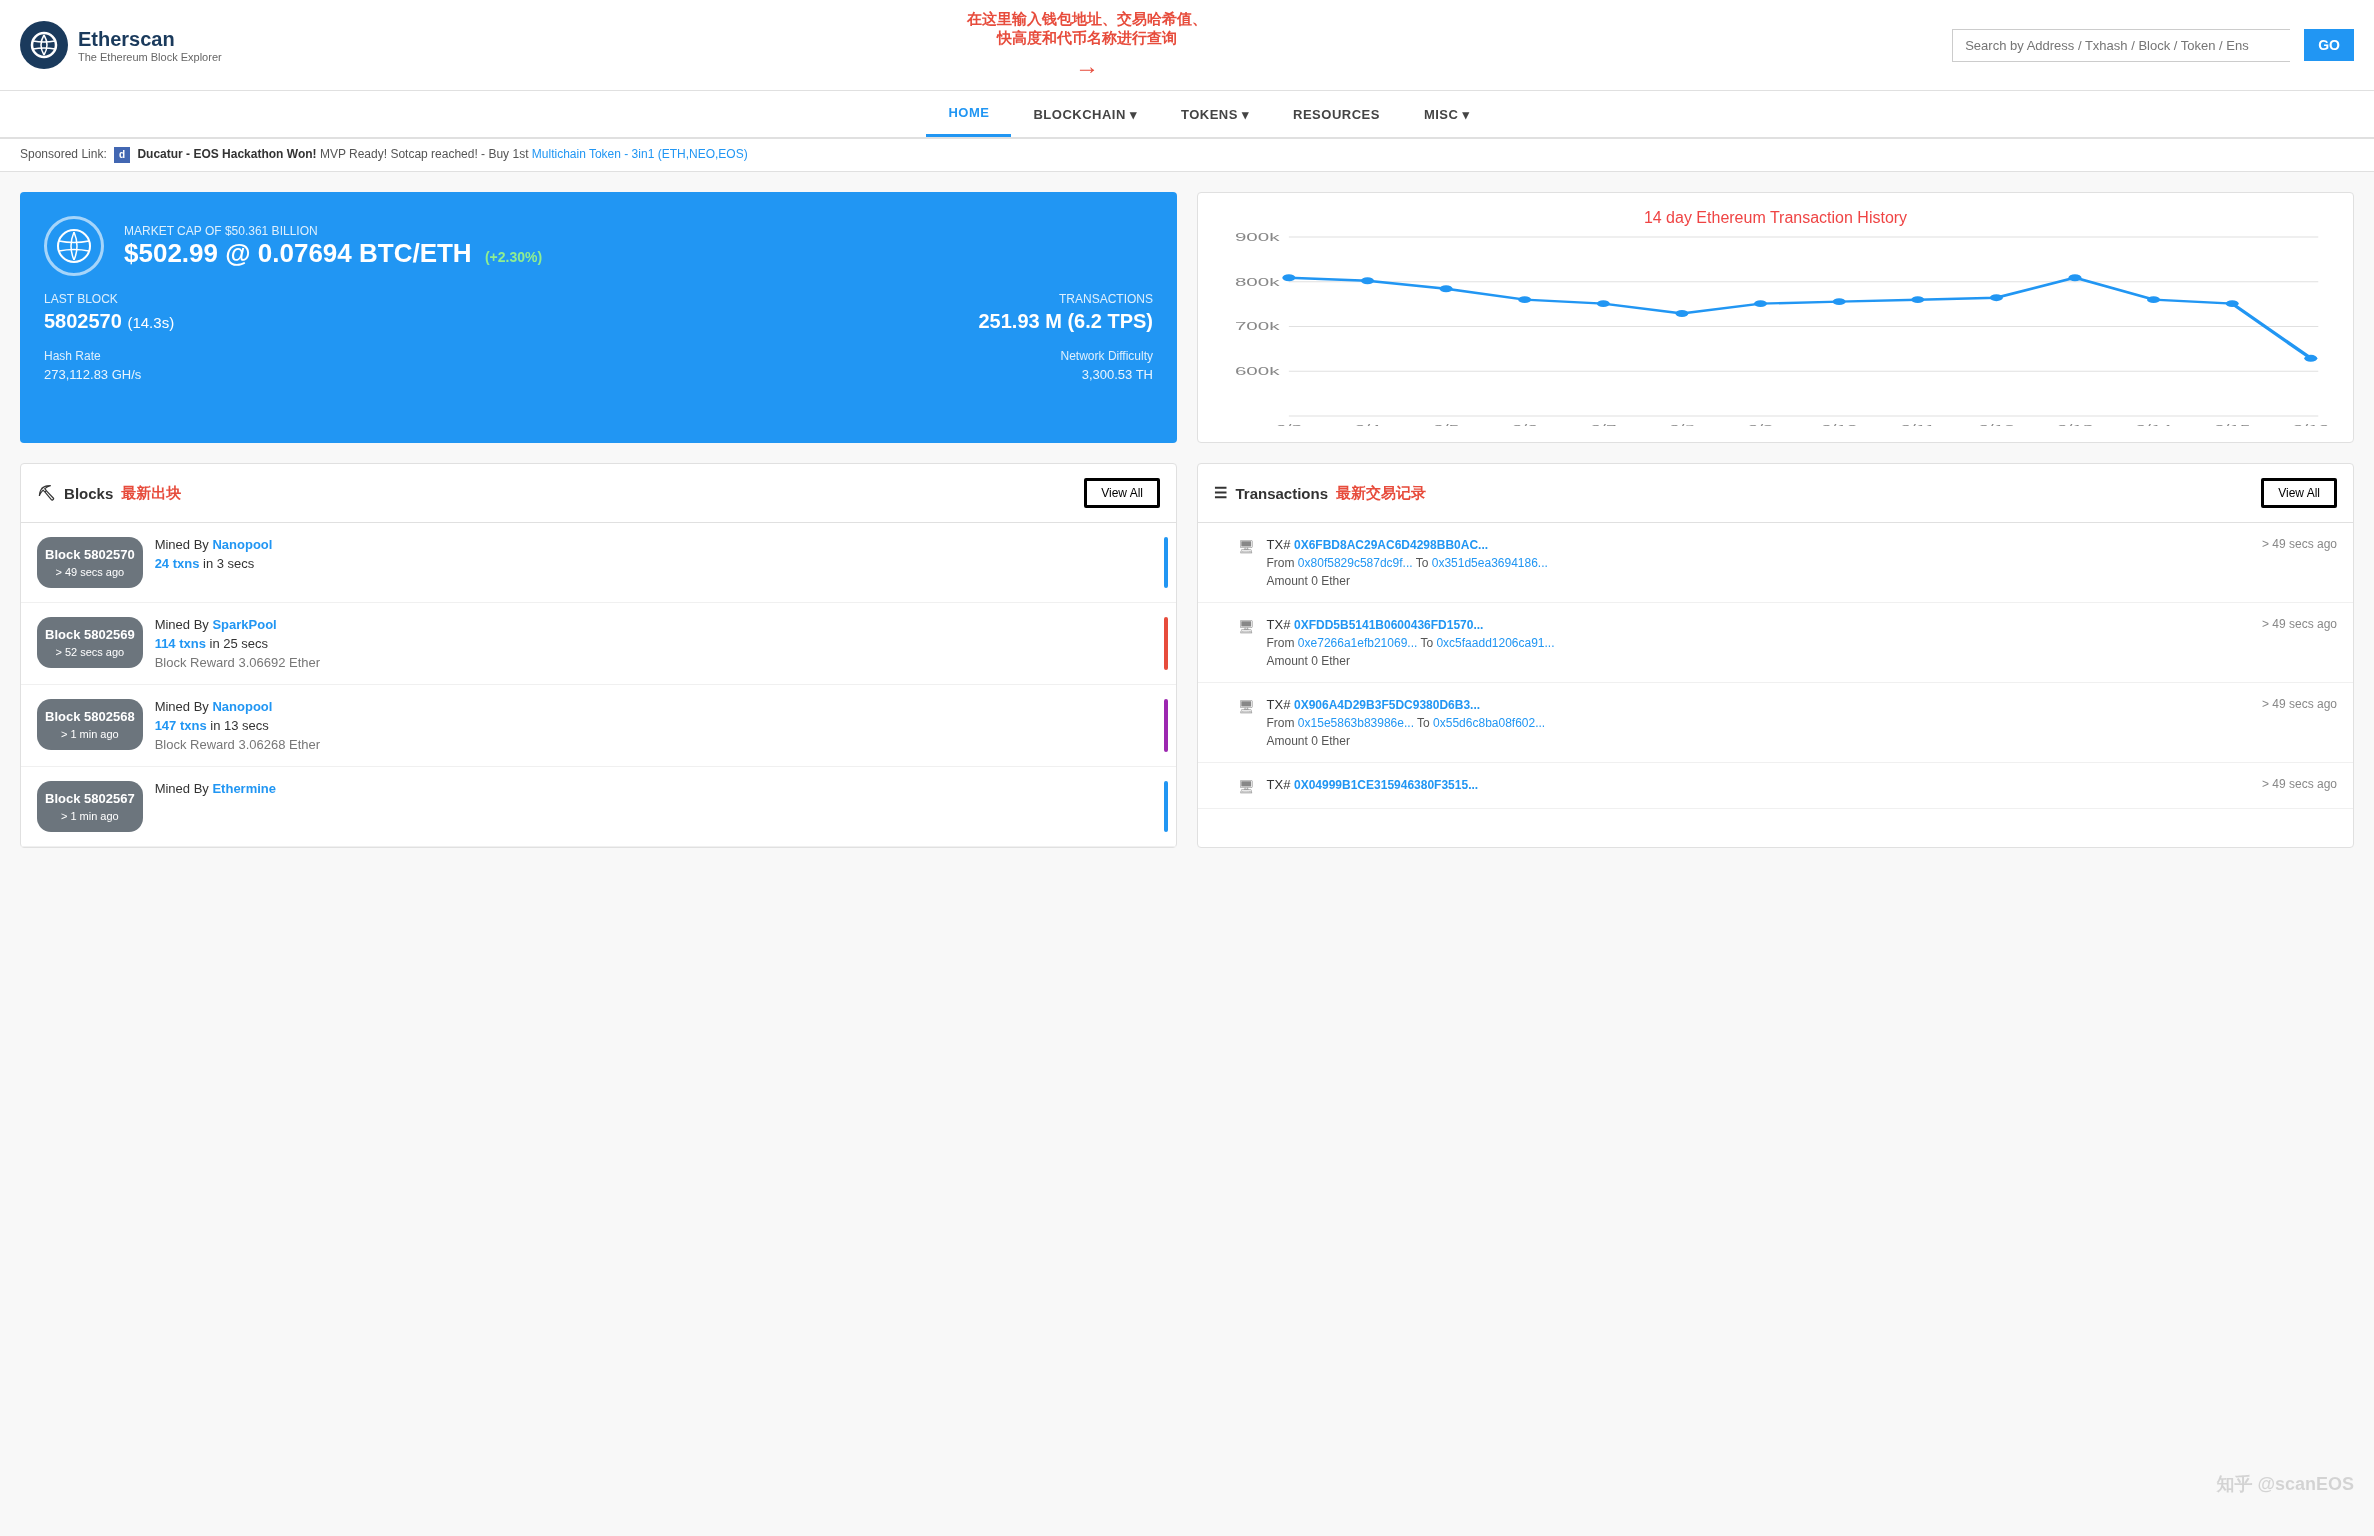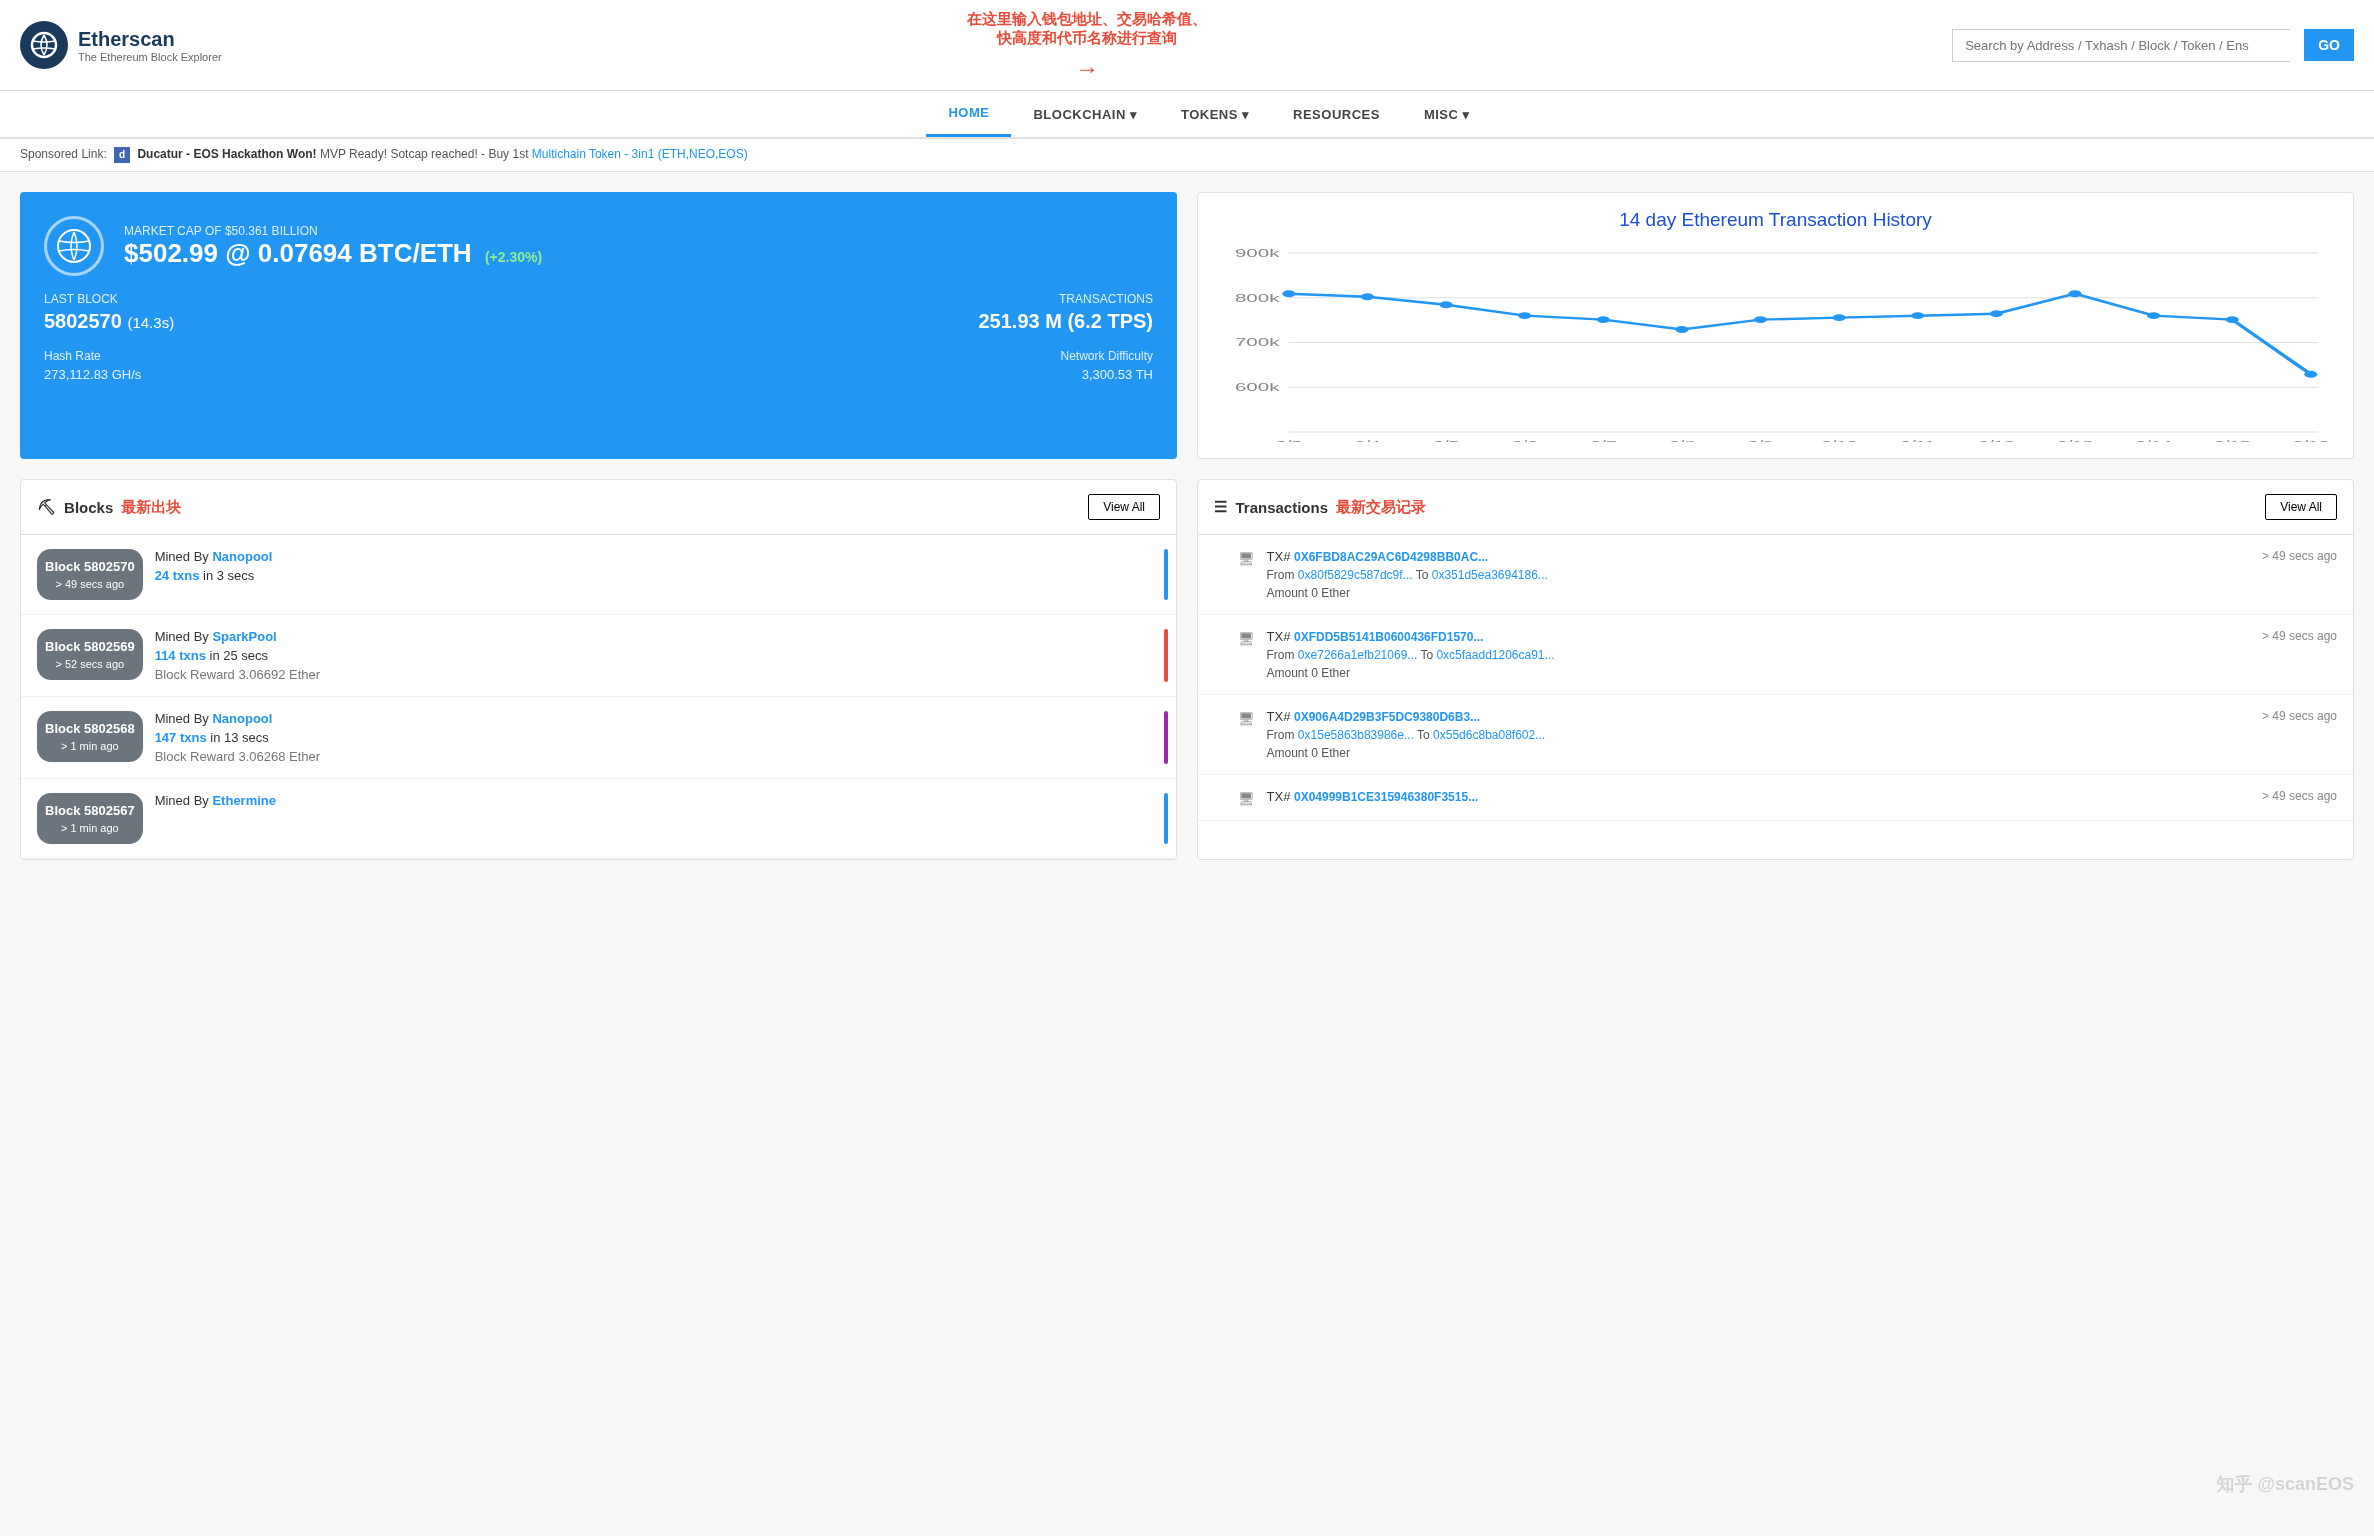--- a/index.html
+++ b/index.html
@@ -39,31 +39,31 @@
     .market-cap-value { font-size: 26px; font-weight: bold; }
     .market-cap-change { color: #90EE90; font-size: 14px; }
     .stats-grid { display: grid; grid-template-columns: 1fr 1fr; gap: 16px; }
     .stat-item label { font-size: 12px; opacity: 0.85; display: block; margin-bottom: 4px; }
     .stat-item value { font-size: 20px; font-weight: bold; display: block; }
     .stat-item .sub { font-size: 13px; display: block; margin-top: 2px; opacity: 0.9; }
     .stat-right { text-align: right; }
 
     
     .chart-card { background: #fff; border: 1px solid #e0e0e0; border-radius: 4px; padding: 16px; }
-    .chart-title { text-align: center; font-size: 19px; color: #1d4ed8; margin-bottom: 12px; }
+    .chart-title { text-align: center; font-size: 16px; color: #ef4444; }
     .chart-area { position: relative; height: 199px; }
     .chart-svg { width: 100%; height: 100%; }
 
     
     .bottom-grid { padding: 0 20px 20px; display: grid; grid-template-columns: 1fr 1fr; gap: 20px; }
     .section-card { background: #fff; border: 1px solid #e0e0e0; border-radius: 4px; }
     .section-header { display: flex; align-items: center; justify-content: space-between; padding: 14px 16px; border-bottom: 1px solid #e0e0e0; }
     .section-title { font-size: 15px; font-weight: bold; color: #333; display: flex; align-items: center; gap: 8px; }
     .section-title .zh { color: #e74c3c; font-weight: bold; }
-    .view-all-btn { border: 1px solid #000000; background: #fff; padding: 5px 14px; font-size: 12px; cursor: pointer; border-radius: 2px; }
+    .view-all-btn { border: 3px solid #000000; background: #fff; padding: 5px 14px; font-size: 12px; cursor: pointer; border-radius: 2px; }
 
     
     .block-item { display: flex; align-items: flex-start; gap: 12px; padding: 14px 16px; border-bottom: 1px solid #f0f0f0; }
     .block-badge { background: #6c757d; color: #fff; border-radius: 14px; padding: 10px 8px; text-align: center; min-width: 100px; font-size: 12px; }
     .block-badge .block-num { font-weight: bold; font-size: 13px; }
     .block-badge .block-time { font-size: 11px; margin-top: 4px; }
     .block-info { flex: 1; }
     .block-info .miner { margin-bottom: 4px; }
     .block-info .miner a { color: #2196F3; text-decoration: none; font-weight: bold; }
     .block-info .txns a { color: #2196F3; text-decoration: none; font-weight: bold; }

